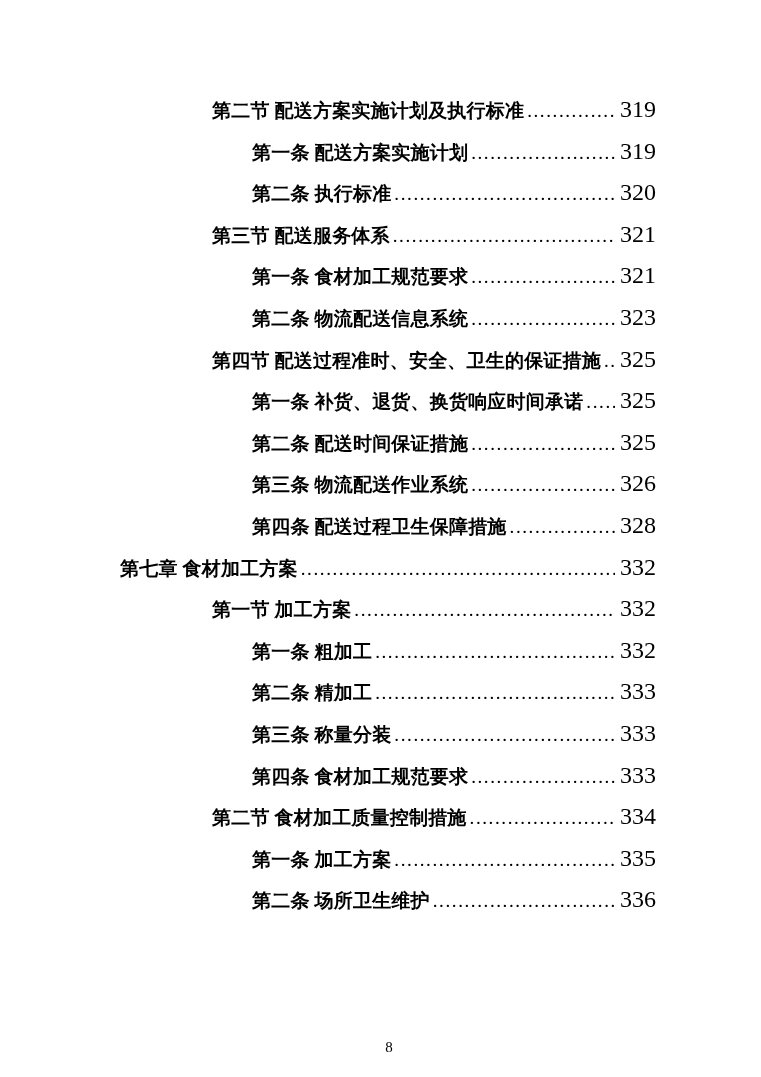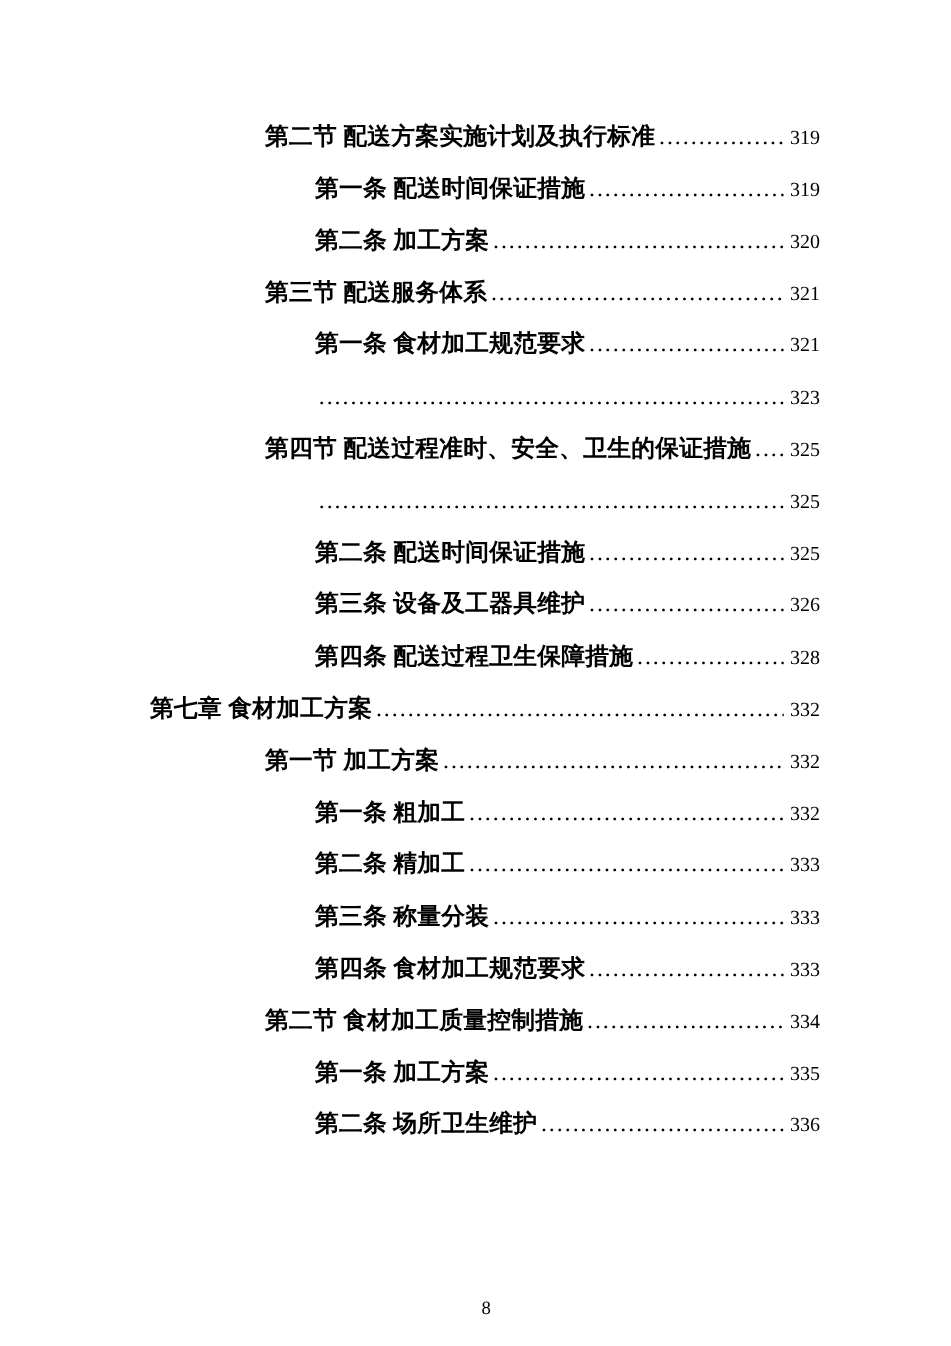--- a/index.html
+++ b/index.html
@@ -47,21 +47,21 @@
   }
   .toc-dots::after {
     content: "..........................................................................................................................";
     letter-spacing: 1.6px;
     font-size: 19px;
   }
   .toc-page {
     white-space: nowrap;
     padding-left: 5px;
     font-weight: 400;
-    font-size: 16px;
+    font-size: 24px;
   }
   .footer {
     position: absolute;
     top: 1038px;
     left: 0;
     right: -17px; 
     text-align: center;
     font-size: 15px;
     line-height: 18px;
     font-weight: 400;
@@ -72,67 +72,69 @@
 
 <div class="page">
   <div class="toc">
   <div class="toc-row level-2">
     <span class="toc-title">第二节 配送方案实施计划及执行标准</span>
     <span class="toc-dots"></span>
     <span class="toc-page">319</span>
   </div>
 
   <div class="toc-row level-3">
-    <span class="toc-title">第一条 配送时间保证措施</span>
+    <span class="toc-title">第一条 配送方案实施计划</span>
     <span class="toc-dots"></span>
     <span class="toc-page">319</span>
   </div>
 
   <div class="toc-row level-3">
-    <span class="toc-title">第二条 加工方案</span>
+    <span class="toc-title">第二条 执行标准</span>
     <span class="toc-dots"></span>
     <span class="toc-page">320</span>
   </div>
 
   <div class="toc-row level-2">
     <span class="toc-title">第三节 配送服务体系</span>
     <span class="toc-dots"></span>
     <span class="toc-page">321</span>
   </div>
 
   <div class="toc-row level-3">
     <span class="toc-title">第一条 食材加工规范要求</span>
     <span class="toc-dots"></span>
     <span class="toc-page">321</span>
   </div>
 
   <div class="toc-row level-3">
+    <span class="toc-title">第二条 物流配送信息系统</span>
     <span class="toc-dots"></span>
     <span class="toc-page">323</span>
   </div>
 
   <div class="toc-row level-2">
     <span class="toc-title">第四节 配送过程准时、安全、卫生的保证措施</span>
     <span class="toc-dots"></span>
     <span class="toc-page">325</span>
   </div>
 
   <div class="toc-row level-3">
+    <span class="toc-title">第一条 补货、退货、换货响应时间承诺</span>
     <span class="toc-dots"></span>
     <span class="toc-page">325</span>
   </div>
 
   <div class="toc-row level-3">
     <span class="toc-title">第二条 配送时间保证措施</span>
     <span class="toc-dots"></span>
     <span class="toc-page">325</span>
   </div>
 
   <div class="toc-row level-3">
-    <span class="toc-title">第三条 设备及工器具维护</span>
+    <span class="toc-title">第三条 物流配送作业系统</span>
     <span class="toc-dots"></span>
     <span class="toc-page">326</span>
   </div>
 
   <div class="toc-row level-3">
     <span class="toc-title">第四条 配送过程卫生保障措施</span>
     <span class="toc-dots"></span>
     <span class="toc-page">328</span>
   </div>
 

